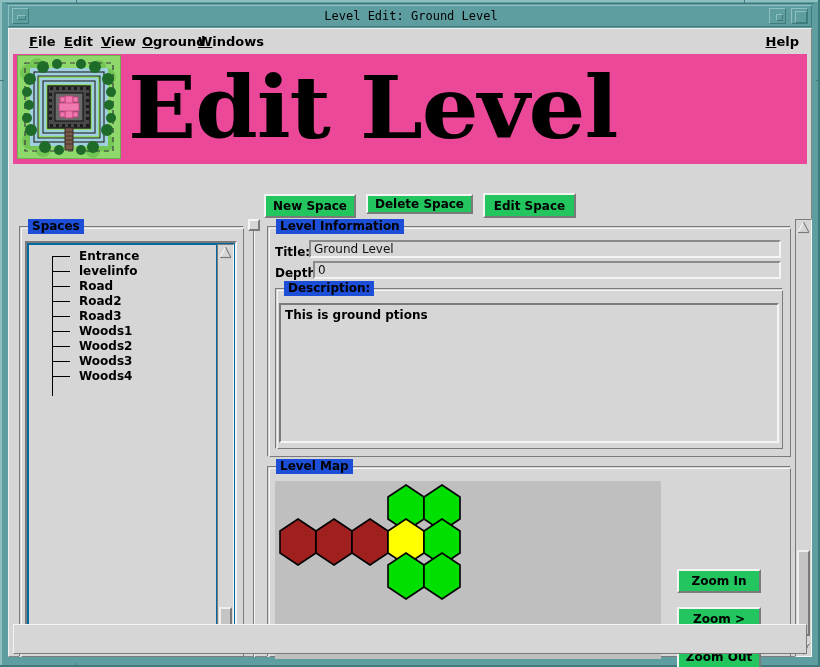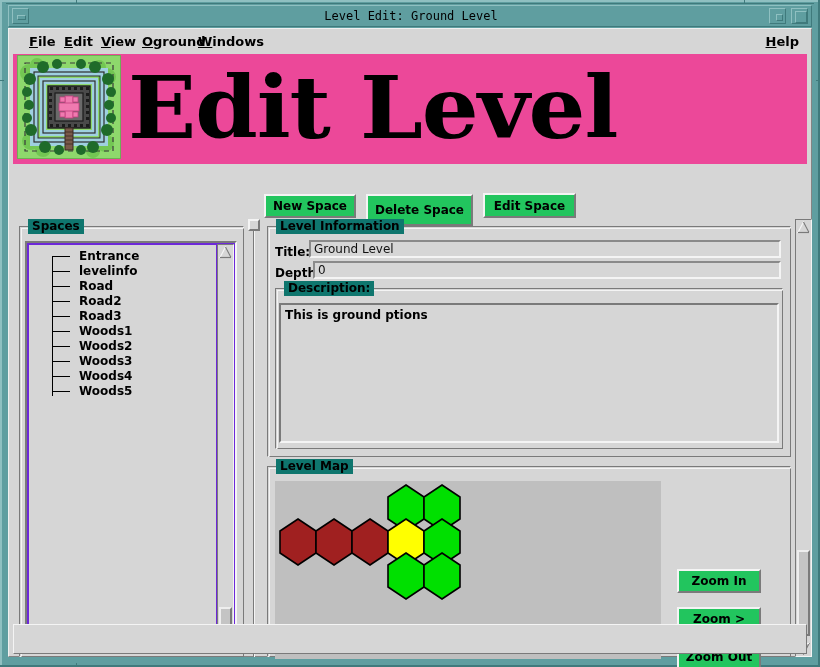--- a/index.html
+++ b/index.html
@@ -117,21 +117,21 @@
     border-right: 1px solid #f4f4f4; border-bottom: 1px solid #f4f4f4;
   }
   .group > .gb-line::after {
     content: ""; position: absolute; left: 1px; right: -1px; top: 1px; bottom: -1px;
     border-top: 1px solid #f4f4f4; border-left: 1px solid #f4f4f4;
     border-right: 1px solid #7a7a7a; border-bottom: 1px solid #7a7a7a;
     pointer-events: none;
   }
   .group > .gb-title {
     position: absolute; left: 9px; top: 0; height: 15px; line-height: 15px;
-    background: #0f766e; padding: 0 4px;
+    background: #1d4ed8; padding: 0 4px;
     font-size: 12px; font-weight: bold; color: #000; z-index: 2;
   }
 
   
   .textfield {
     background: #d6d6d6;
     border-top: 2px solid #8a8a8a; border-left: 2px solid #8a8a8a;
     border-right: 2px solid #f4f4f4; border-bottom: 2px solid #f4f4f4;
     font-family: "DejaVu Sans", "Liberation Sans", sans-serif;
     font-size: 12px; color: #111; padding-left: 3px;
@@ -156,21 +156,21 @@
     position: absolute; left: 1px; width: 13px;
     background: #c4c4c4;
     border-top: 2px solid #eeeeee; border-left: 2px solid #eeeeee;
     border-right: 2px solid #7a7a7a; border-bottom: 2px solid #7a7a7a;
   }
 
   
   #spaces-group { left: 10px; top: 190px; width: 225px; height: 438px; }
   #spaces-list-outer {
     position: absolute; left: 6px; top: 22px; width: 212px; height: 408px;
-    background: #6d28d9;
+    background: #0369a1;
     border-top: 2px solid #7a7a7a; border-left: 2px solid #7a7a7a;
     border-right: 2px solid #f4f4f4; border-bottom: 2px solid #f4f4f4;
   }
   #spaces-tree {
     position: absolute; left: 2px; top: 2px; right: 19px; bottom: 2px;
     background: #d6d6d6; overflow: hidden;
     padding-top: 4px;
   }
   .tree-row {
     position: relative; height: 15px; line-height: 15px;
@@ -196,21 +196,21 @@
     border-top: 2px solid #f4f4f4; border-left: 2px solid #f4f4f4;
     border-right: 2px solid #7a7a7a; border-bottom: 2px solid #7a7a7a;
   }
   #split-line {
     position: absolute; left: 5px; top: 12px; width: 2px; bottom: 0;
     border-left: 1px solid #7a7a7a; border-right: 1px solid #f4f4f4;
   }
 
   
   #btn-new-space    { position: absolute; left: 255px; top: 165px; width: 92px; height: 24px; }
-  #btn-delete-space { position: absolute; left: 357px; top: 165px; width: 107px; height: 32px; }
+  #btn-delete-space { position: absolute; left: 357px; top: 165px; width: 107px; height: 20px; }
   #btn-edit-space   { position: absolute; left: 474px; top: 164px; width: 93px; height: 25px; }
 
   
   #levelinfo-group { left: 258px; top: 190px; width: 524px; height: 238px; }
   #title-label { left: 8px; top: 26px; }
   #title-input { position: absolute; left: 42px; top: 21px; width: 472px; height: 18px; }
   #depth-label { left: 8px; top: 47px; }
   #depth-input { position: absolute; left: 46px; top: 42px; width: 468px; height: 18px; }
   #desc-group  { position: absolute; left: 8px; top: 62px; width: 508px; height: 168px; }
   #desc-area {
@@ -391,21 +391,20 @@
           <div id="tree-trunk"></div>
           <div class="tree-row"><span class="tree-elbow"></span><span>Entrance</span></div>
           <div class="tree-row"><span class="tree-elbow"></span><span>levelinfo</span></div>
           <div class="tree-row"><span class="tree-elbow"></span><span>Road</span></div>
           <div class="tree-row"><span class="tree-elbow"></span><span>Road2</span></div>
           <div class="tree-row"><span class="tree-elbow"></span><span>Road3</span></div>
           <div class="tree-row"><span class="tree-elbow"></span><span>Woods1</span></div>
           <div class="tree-row"><span class="tree-elbow"></span><span>Woods2</span></div>
           <div class="tree-row"><span class="tree-elbow"></span><span>Woods3</span></div>
           <div class="tree-row"><span class="tree-elbow"></span><span>Woods4</span></div>
-          <div class="tree-row"><span class="tree-elbow"></span><span>Woods5</span></div>
         </div>
 
         <div class="vscroll" style="right:1px;top:1px;bottom:1px;height:auto;">
           <div class="sb-arrow" style="top:1px;">
             <svg width="13" height="13" viewBox="0 0 13 13">
                 <polygon points="6.5,1 12,11.5 1,11.5" fill="#d6d6d6" stroke="#f4f4f4" stroke-width="1.2"></polygon>
                 <polyline points="12,11.5 1,11.5" fill="none" stroke="#7a7a7a" stroke-width="1.2"></polyline>
                 <polyline points="6.5,1 12,11.5" fill="none" stroke="#7a7a7a" stroke-width="1.2"></polyline>
               </svg>
           </div>

